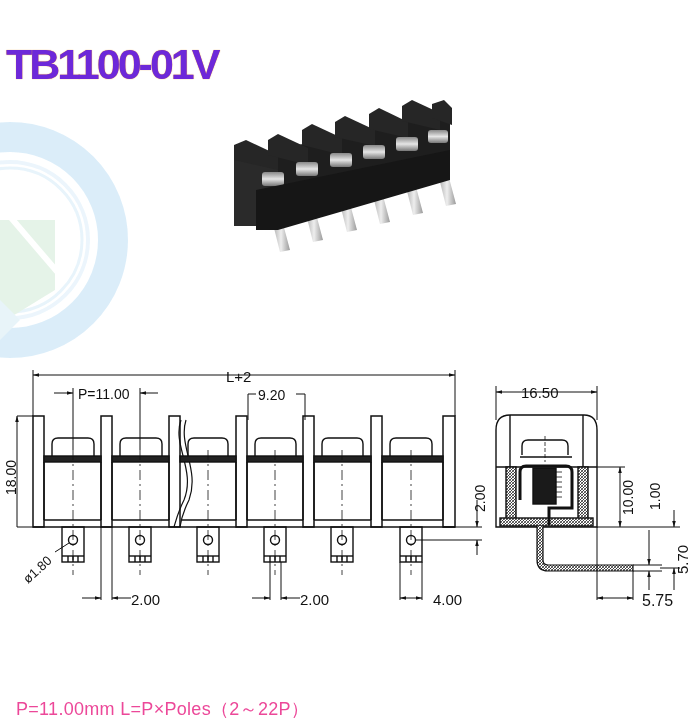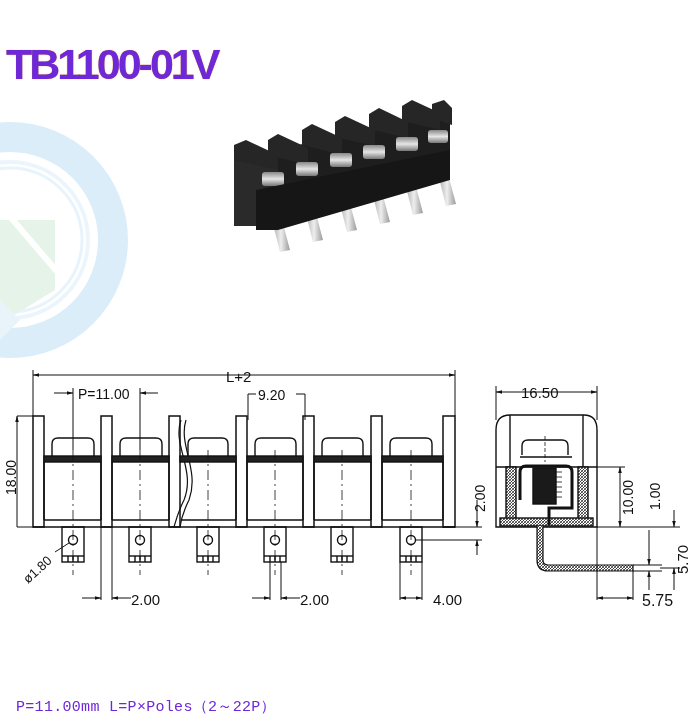--- a/index.html
+++ b/index.html
@@ -1,21 +1,21 @@
 <!DOCTYPE html>
 <html><head>
 <meta charset="utf-8">
 <style>
   html, body { margin:0; padding:0; background:#ffffff; }
   body { width:691px; height:728px; position:relative; overflow:hidden; font-family:"Liberation Sans", sans-serif; }
   .title { position:absolute; left:6px; top:2px; font-size:43px; font-weight:bold; color:#6d28d9; letter-spacing:-3px; line-height:50px; font-family:"Liberation Sans", sans-serif; text-shadow:0 0 1px #e98a10;margin-top:37px; }
   .watermark { position:absolute; left:0; top:0; }
   .photo { position:absolute; left:0; top:0; }
   .drawing { position:absolute; left:0; top:0; }
-  .footer { position:absolute; left:16px; top:697px; font-size:15px; color:#6d28d9; letter-spacing:0.3px; font-family:Liberation Mono, monospace; }
+  .footer { position:absolute; left:16px; top:697px; font-size:18px; color:#ec4899; letter-spacing:0.3px; font-family:Liberation Sans, sans-serif; }
   svg text { font-family:"Liberation Sans", sans-serif; fill:#111; }
 </style>
 </head>
 <body>
 
 <svg class="watermark" width="200" height="360" viewBox="0 0 200 360">
   <g opacity="0.9">
     <circle cx="10" cy="240" r="103" fill="none" stroke="#d8ecf9" stroke-width="30"></circle>
     <circle cx="10" cy="240" r="78" fill="none" stroke="#eaf5fc" stroke-width="4"></circle>
     <circle cx="10" cy="240" r="72" fill="none" stroke="#e6f3fb" stroke-width="3"></circle>

